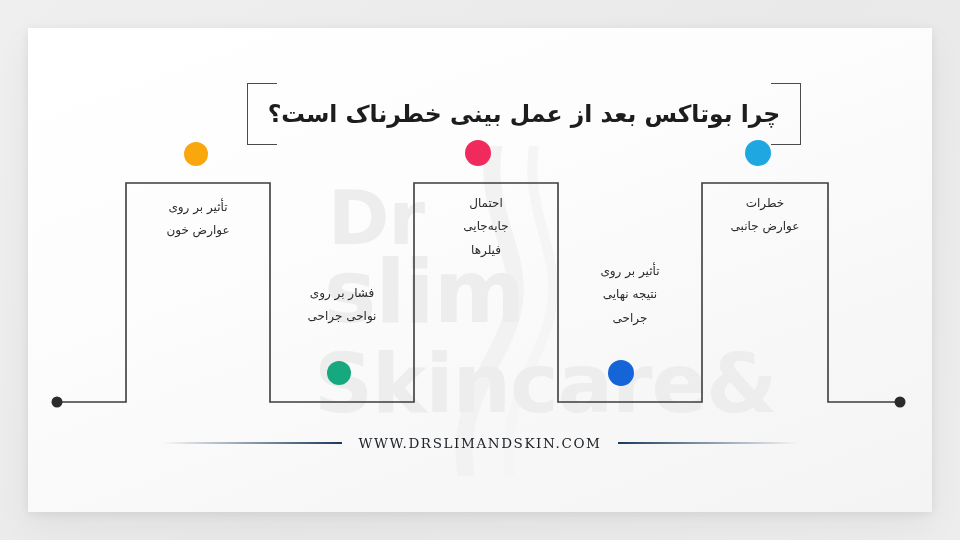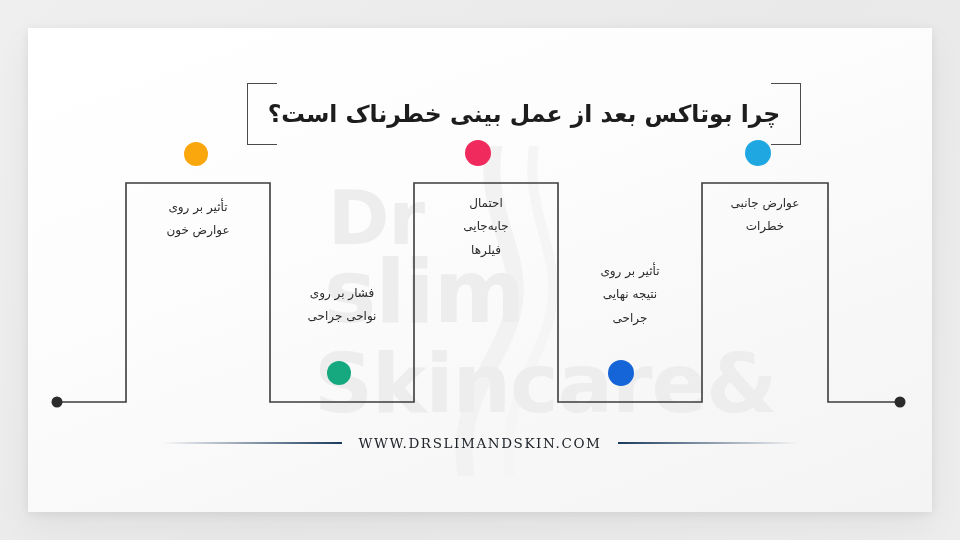--- a/index.html
+++ b/index.html
@@ -226,22 +226,22 @@
 
       <span class="dot" style="left:580px; top:332px; width:26px; height:26px; background:#1565d8;"></span>
       <div class="step-label" style="left:530px; top:232px; width:144px;">
         <div>تأثیر بر روی</div>
         <div>نتیجه نهایی</div>
         <div>جراحی</div>
       </div>
 
       <span class="dot" style="left:717px; top:112px; width:26px; height:26px; background:#1ea7e0;"></span>
       <div class="step-label" style="left:674px; top:164px; width:126px;">
+        <div>خطرات</div>
         <div>عوارض جانبی</div>
-        <div>خطرات</div>
       </div>
 
     </div>
 
     <div class="footer">
       <span class="f-rule f-rule-l"></span>
       <span class="f-url">WWW.DRSLIMANDSKIN.COM</span>
       <span class="f-rule f-rule-r"></span>
     </div>
 

